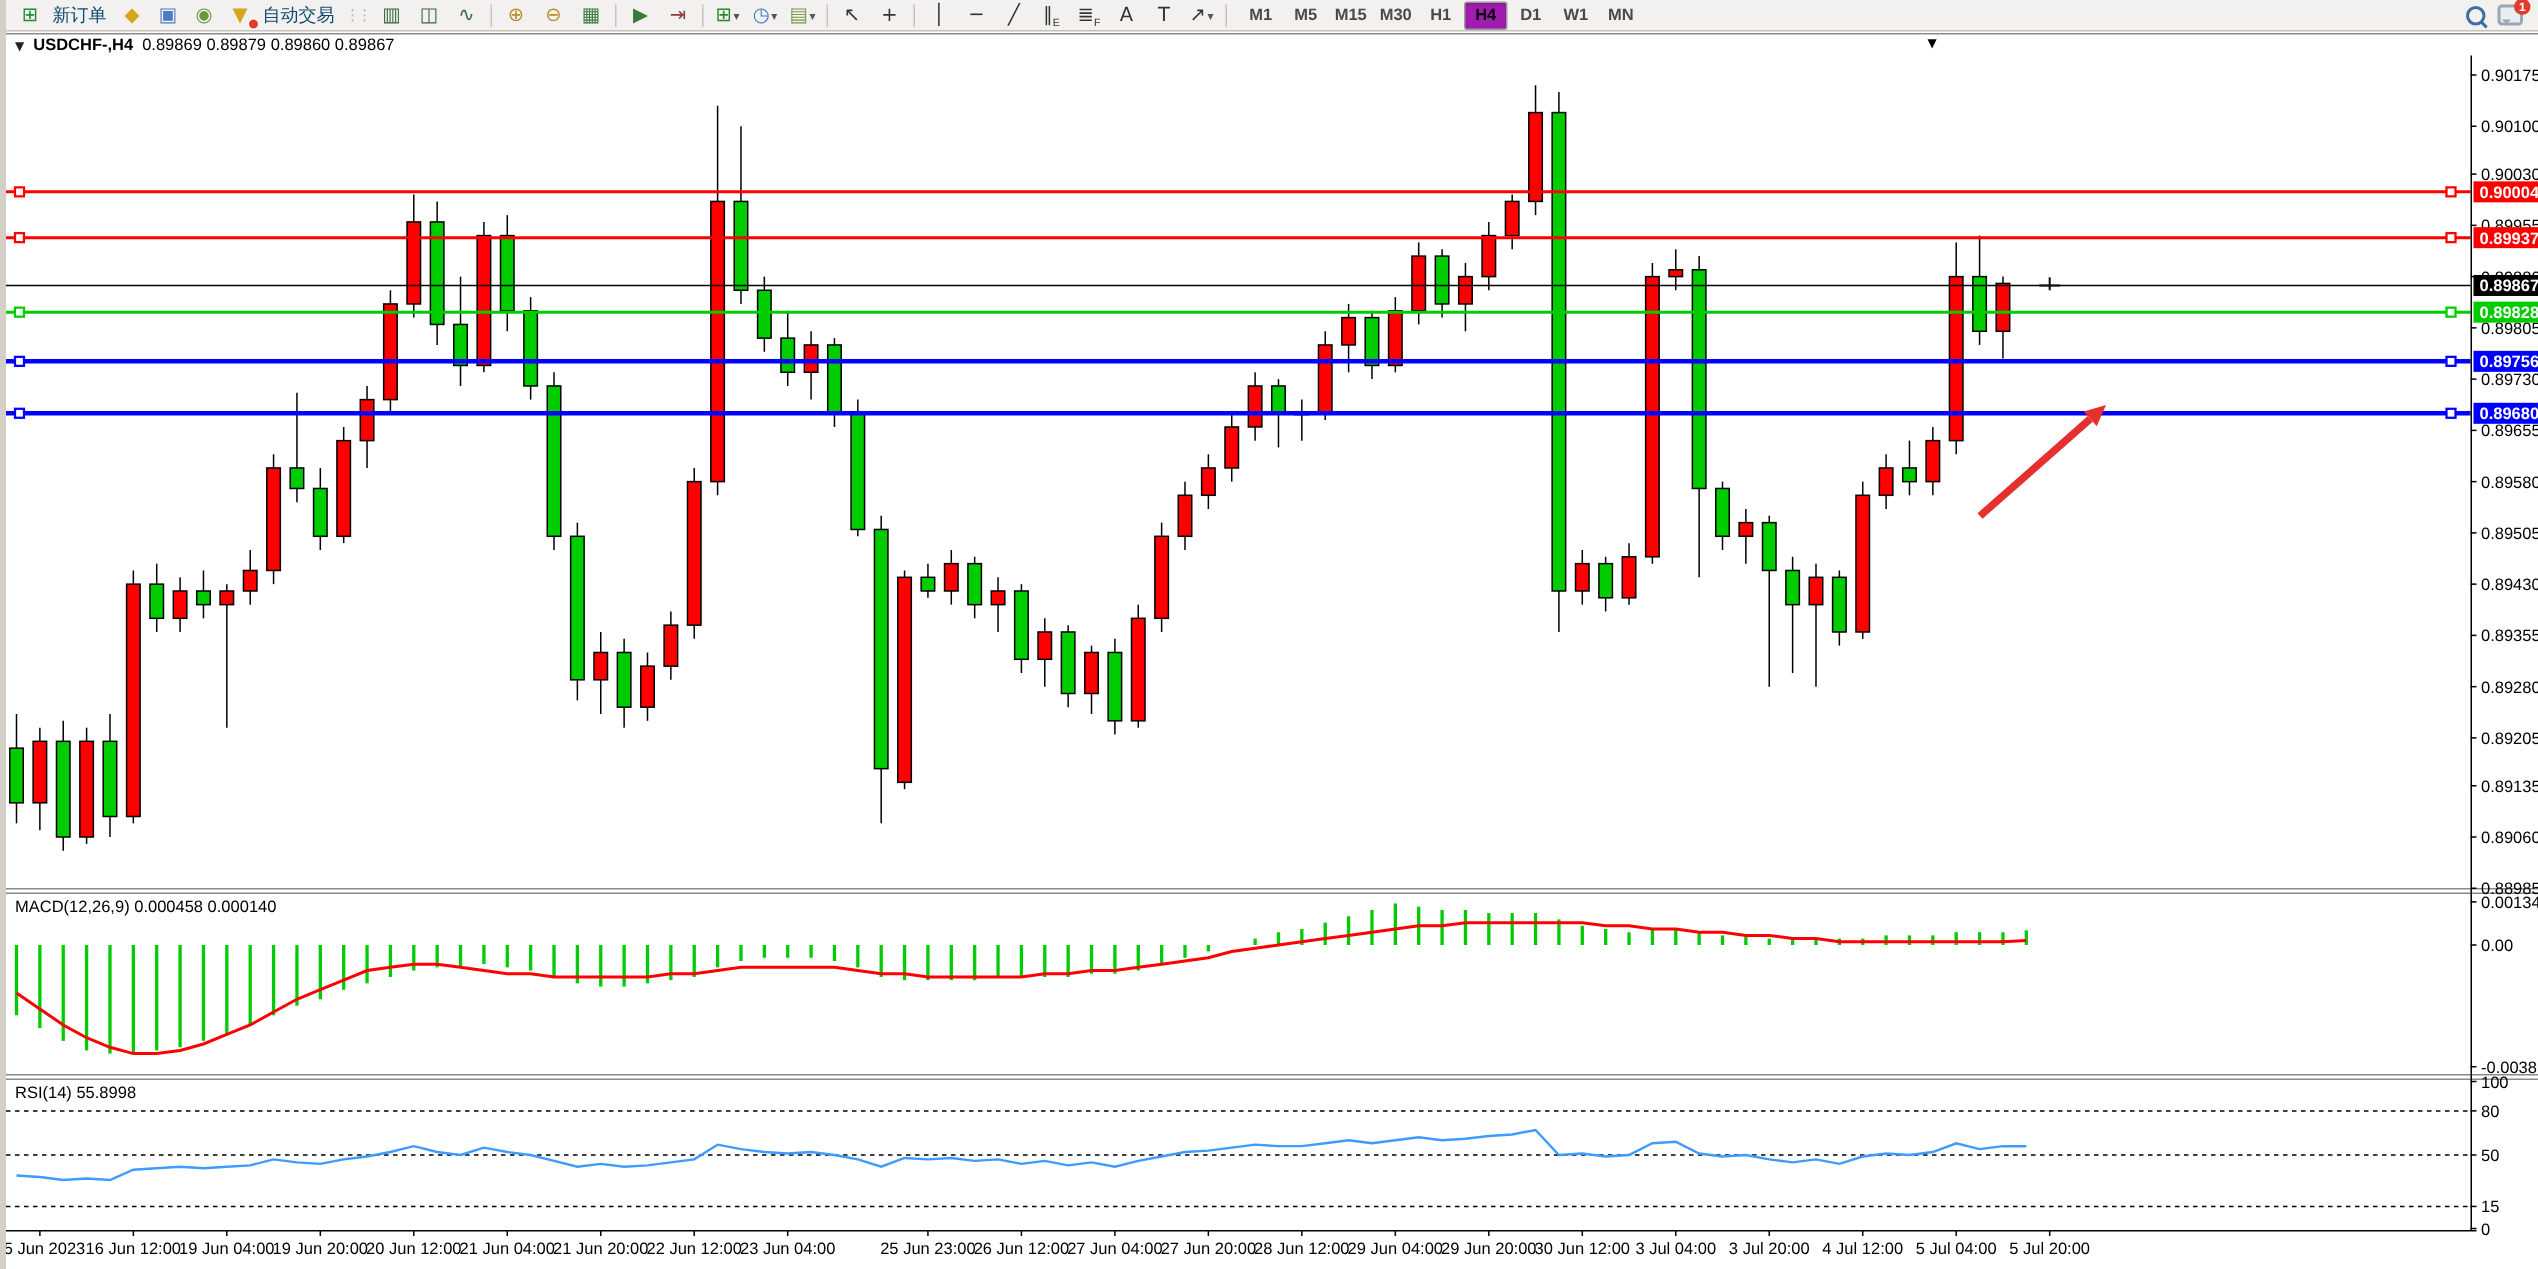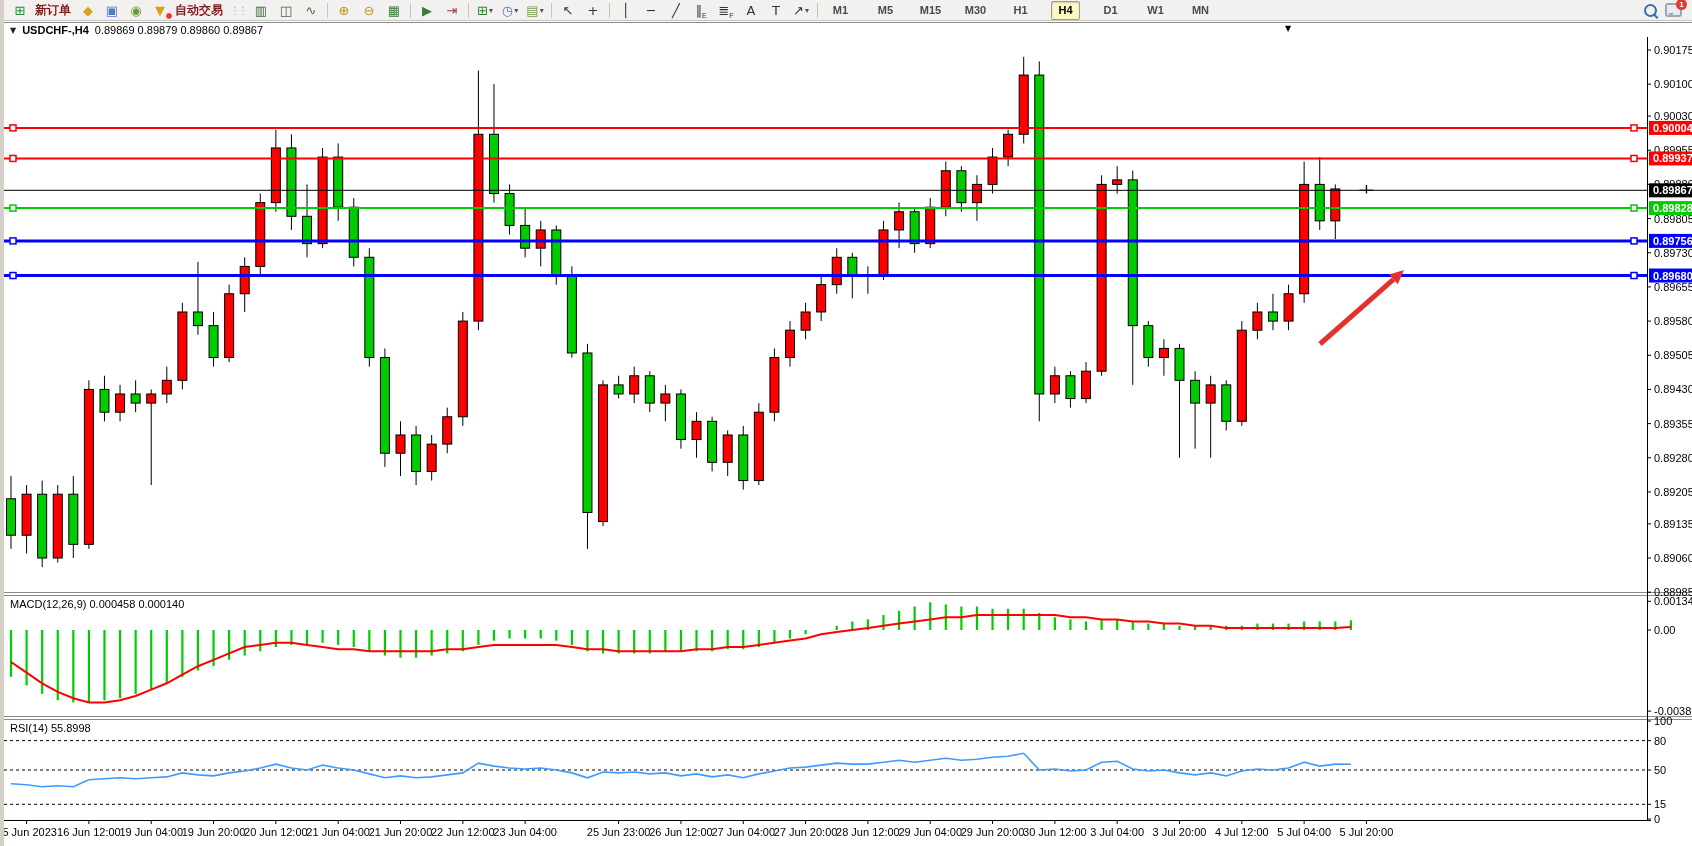--- a/index.html
+++ b/index.html
@@ -1,26 +1,26 @@
 <!DOCTYPE html>
 <html><head>
 <meta charset="utf-8">
 <style>
   html,body{margin:0;padding:0;background:#fff;font-family:"Liberation Sans","DejaVu Sans",sans-serif;}
   #app{position:relative;width:1692px;height:846px;background:#fff;overflow:hidden;border-left:4px solid #d4d0c8;box-sizing:border-box;}
   
   .toolbar{position:absolute;left:0;top:0;width:100%;height:21px;background:#f2f1ef;border-bottom:1px solid #c6c3bf;display:flex;align-items:center;gap:1px;padding-left:4px;box-sizing:border-box;font-size:12px;}
   .tbtn{height:17px;min-width:18px;display:flex;align-items:center;justify-content:center;padding:0 2px;border:1px solid transparent;border-radius:2px;color:#333;cursor:default;}
   .tbtn .ico{font-family:"DejaVu Sans",sans-serif;font-size:13px;line-height:1;}
-  .tlabel{font-size:12px;color:#7f1d1d;margin:0 4px 0 2px;font-weight:bold;}
+  .tlabel{font-size:12px;color:#0c4a6e;margin:0 4px 0 2px;}
   .tsep{width:1px;height:15px;background:#c6c3bf;margin:0 3px;}
   .tgrip{color:#b4b0aa;font-size:10px;letter-spacing:-2px;margin:0 2px;}
   .drop{font-size:8px;color:#555;margin-left:1px;font-family:"DejaVu Sans",sans-serif;}
   .tf{font-size:11px;font-weight:bold;color:#4a4a4a;min-width:23px;}
-  .tf.active{background:#fef9c3;border:1px solid #9b9b9b;box-shadow:inset 0 1px 2px rgba(0,0,0,.18);color:#000;}
+  .tf.active{background:#a21caf;border:1px solid #9b9b9b;box-shadow:inset 0 1px 2px rgba(0,0,0,.18);color:#000;}
   .tright{margin-left:auto;display:flex;align-items:center;gap:8px;padding-right:10px;}
   .mag{position:relative;width:9px;height:9px;border:2px solid #3a6ea5;border-radius:50%;}
   .mag::after{content:"";position:absolute;width:2px;height:5px;background:#3a6ea5;transform:rotate(-45deg);left:9px;top:8px;}
   .chat{position:relative;width:13px;height:10px;border:2px solid #9aa7b4;border-radius:3px;background:#e8edf2;}
   .chat::after{content:"";position:absolute;left:1px;bottom:-4px;border:3px solid transparent;border-top-color:#9aa7b4;}
   .badge{position:absolute;right:-7px;top:-6px;background:#e23b2e;color:#fff;font-size:8px;font-weight:bold;width:11px;height:11px;border-radius:50%;display:flex;align-items:center;justify-content:center;}
   .reddot{position:absolute;right:-2px;bottom:-1px;width:6px;height:6px;border-radius:50%;background:#e23b2e;border:1px solid #fff;}
   
   .titlebar{position:absolute;left:0;top:22px;width:100%;height:15px;background:#fff;border-top:1px solid #8a8a8a;font-size:11px;color:#000;display:flex;align-items:center;gap:6px;padding-left:6px;box-sizing:border-box;z-index:5;}
   .titlebar .tri{font-size:8px;color:#222;font-family:"DejaVu Sans",sans-serif;}
@@ -126,21 +126,21 @@
         </span>
         <span class="tbtn">
           <span class="ico" style="color: rgb(51, 51, 51);">T</span>
         </span>
         <span class="tbtn">
           <span class="ico" style="color: rgb(51, 51, 51);">↗</span>
           <span class="drop">▾</span>
         </span>
         <span class="tsep"></span>
       </span>
-    <span id="tb-timeframes" style="display:flex;align-items:flex-start;gap:16px;margin-left:4px;">
+    <span id="tb-timeframes" style="display:flex;align-items:flex-start;gap:1px;margin-left:4px;">
         <span class="tbtn tf">M1</span>
         <span class="tbtn tf">M5</span>
         <span class="tbtn tf">M15</span>
         <span class="tbtn tf">M30</span>
         <span class="tbtn tf">H1</span>
         <span class="tbtn tf active">H4</span>
         <span class="tbtn tf">D1</span>
         <span class="tbtn tf">W1</span>
         <span class="tbtn tf">MN</span>
       </span>

